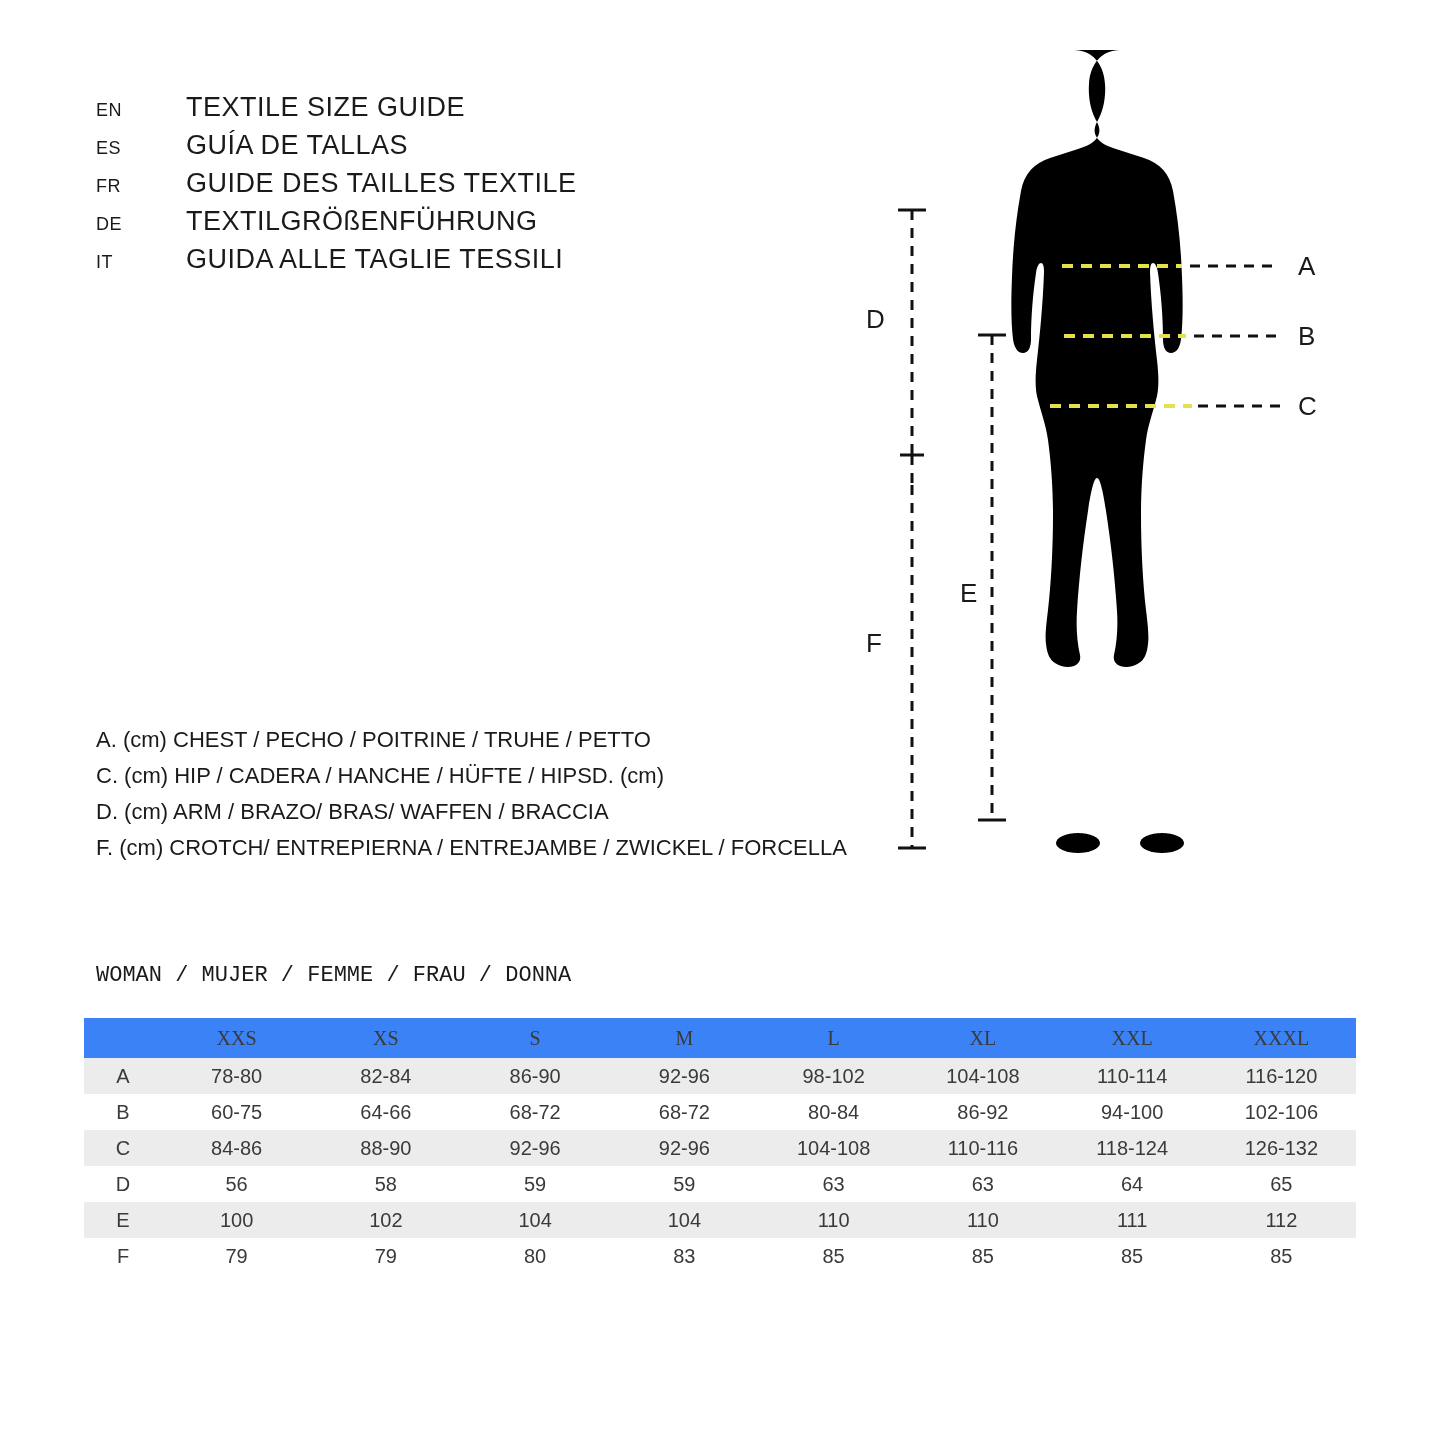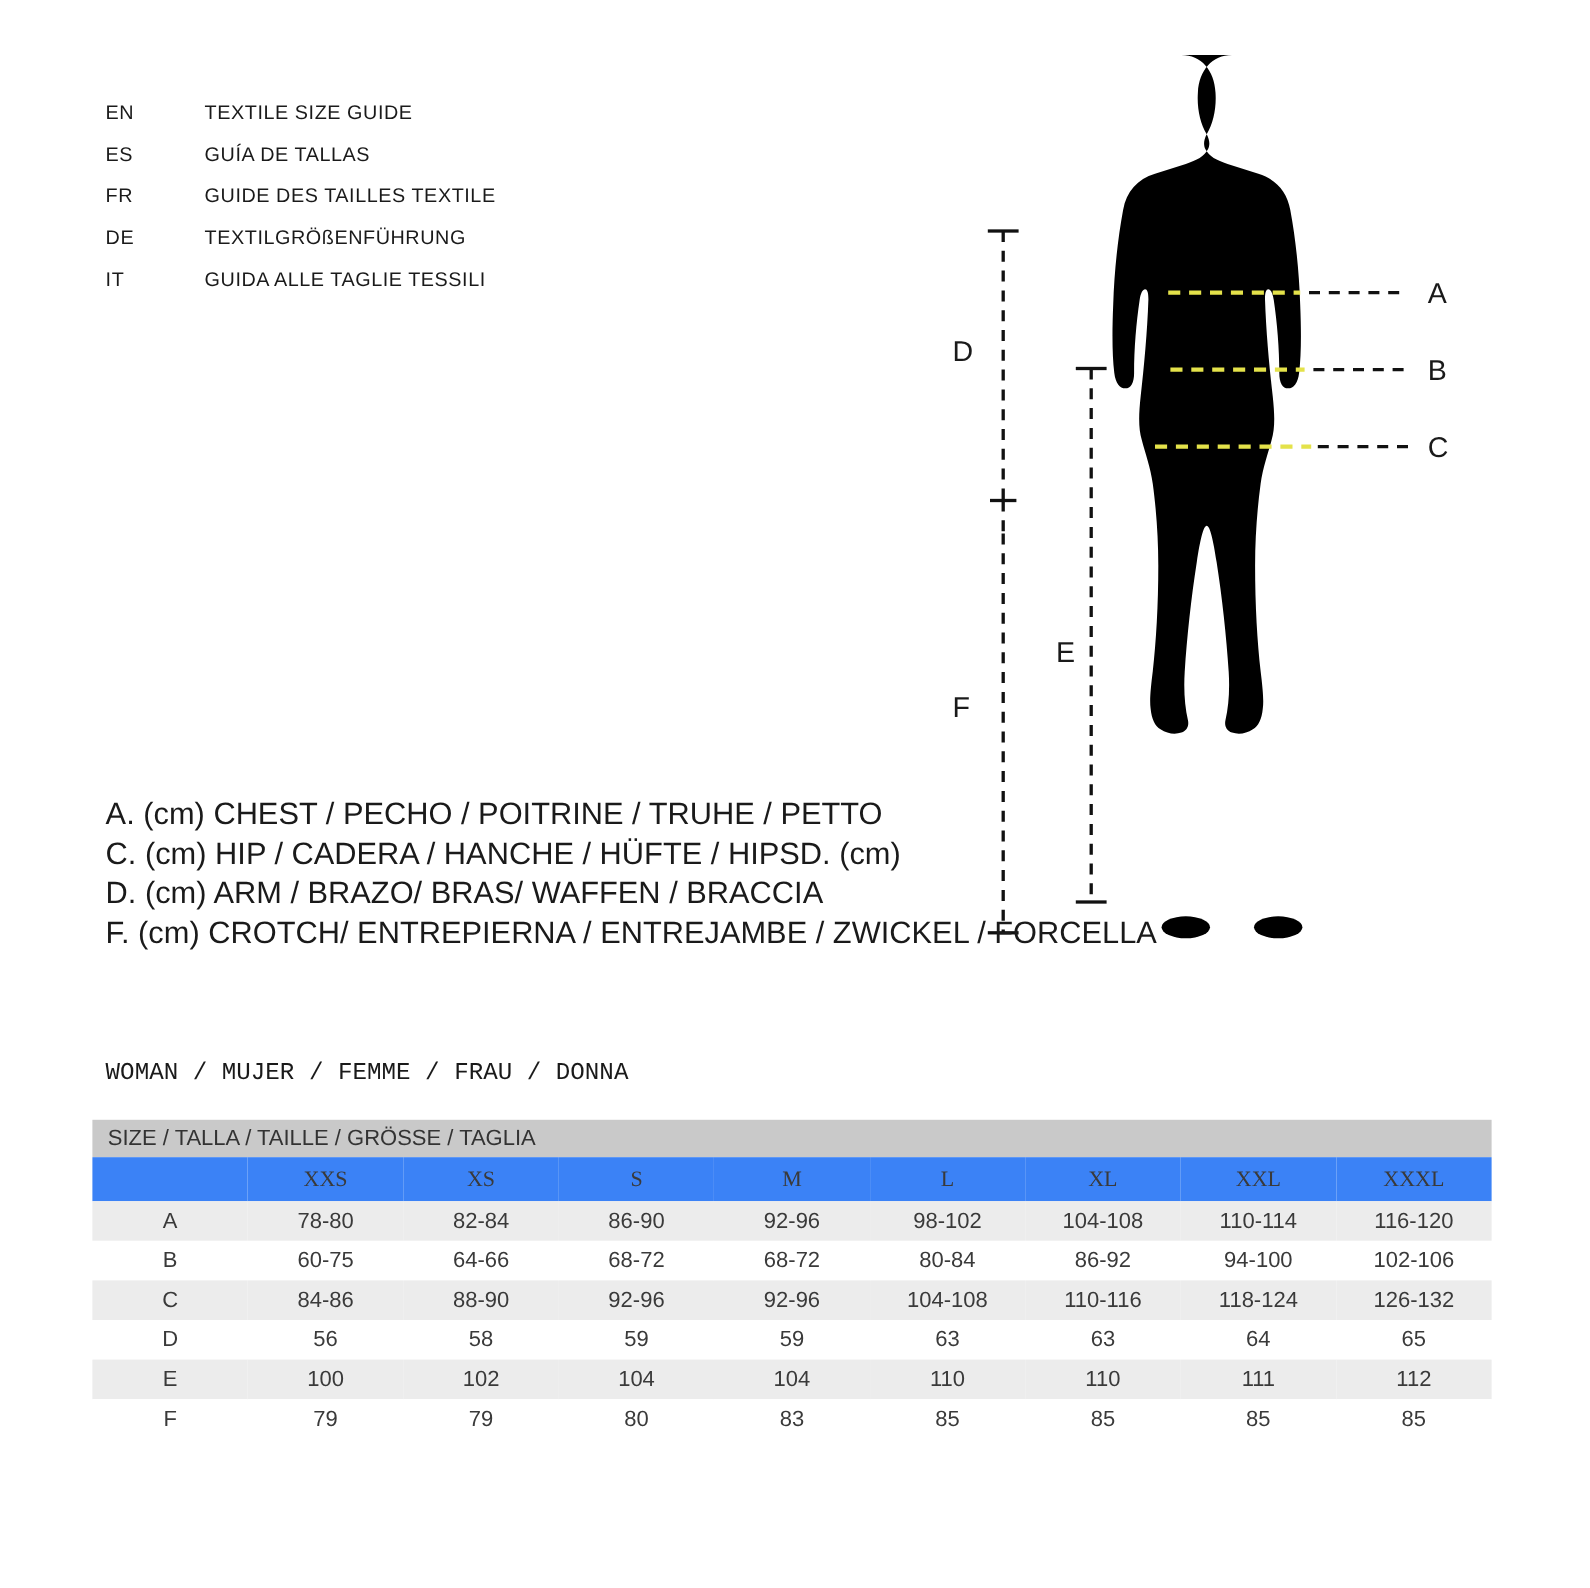--- a/index.html
+++ b/index.html
@@ -28,33 +28,33 @@
     align-items: baseline;
     height: 38px;
     letter-spacing: 0.5px;
   }
   .title-lang {
     width: 90px;
     font-size: 18px;
     color: #1a1a1a;
   }
   .title-text {
-    font-size: 18px;
+    font-size: 27px;
     color: #1a1a1a;
   }
 
   
   .legend {
     position: absolute;
     left: 96px;
     top: 722px;
     width: 800px;
   }
   .legend-row {
-    font-size: 28px;
+    font-size: 22px;
     line-height: 36px;
     color: #1a1a1a;
     white-space: nowrap;
   }
 
   .gender-label {
     position: absolute;
     left: 96px;
     top: 963px;
     font-size: 22px;
@@ -252,23 +252,20 @@
   <div class="legend-row">C. (cm) HIP / CADERA / HANCHE / HÜFTE / HIPSD. (cm)</div>
   <div class="legend-row">D. (cm) ARM / BRAZO/ BRAS/ WAFFEN / BRACCIA</div>
   <div class="legend-row">F. (cm) CROTCH/ ENTREPIERNA / ENTREJAMBE / ZWICKEL / FORCELLA</div>
 </div>
 
 <div class="gender-label">WOMAN / MUJER / FEMME / FRAU / DONNA</div>
 
 <div class="table-wrap">
   <table class="size-table">
     <tbody>
-      <tr class="head-row">
-        <td colspan="9">SIZE / TALLA / TAILLE / GRÖSSE / TAGLIA</td>
-      </tr>
       <tr class="sizes-row">
         <td class="rowlabel"></td>
         <td>XXS</td>
         <td>XS</td>
         <td>S</td>
         <td>M</td>
         <td>L</td>
         <td>XL</td>
         <td>XXL</td>
         <td>XXXL</td>

